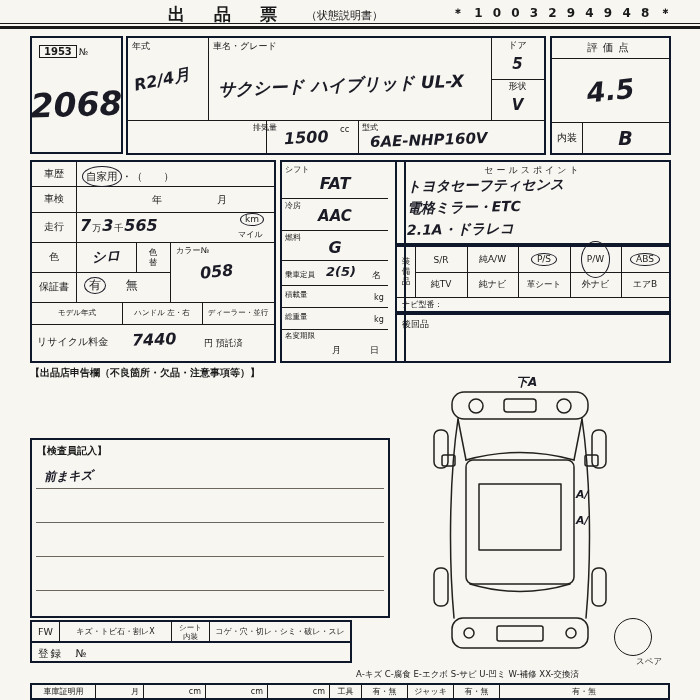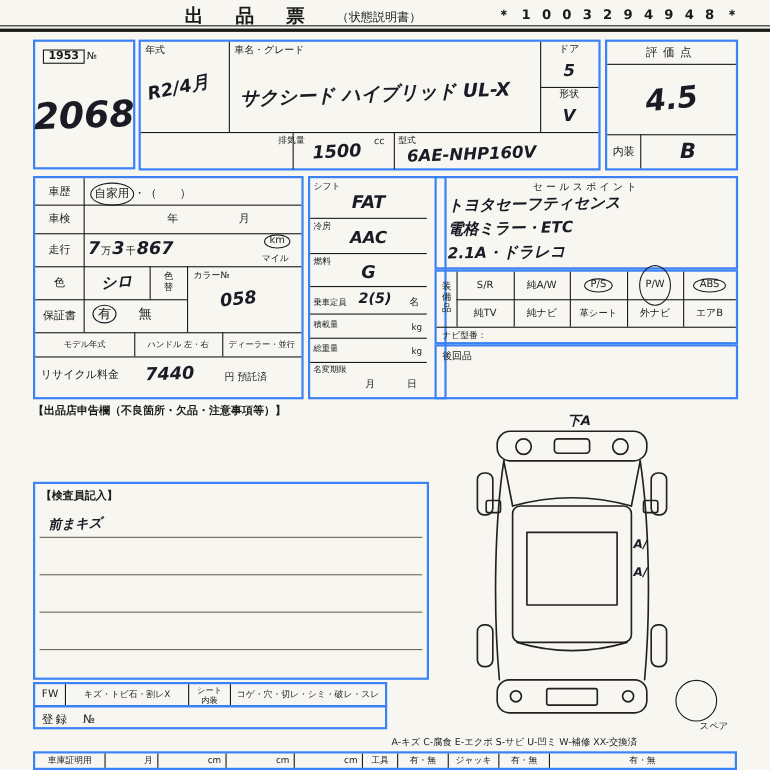--- a/index.html
+++ b/index.html
@@ -1,20 +1,20 @@
 <!DOCTYPE html>
 <html><head>
 <meta charset="utf-8">
 <style>
   *{margin:0;padding:0;box-sizing:border-box}
   html,body{background:#8e8e8e}
   .sheet{position:relative;width:700px;height:700px;background:#f7f6f1;
          font-family:"DejaVu Sans","Liberation Sans",sans-serif;color:#1a1a1a;overflow:hidden}
   .a{position:absolute}
-  .box{position:absolute;border:2px solid #3b82f6;background:transparent}
+  .box{position:absolute;border:2px solid #0f172a;background:transparent}
   .c{display:flex;align-items:center;justify-content:center;text-align:center}
   .lbl{font-size:9px;line-height:1.15;white-space:nowrap}
   .hw{font-style:italic;font-weight:bold;color:#1b1b26;white-space:nowrap}
   .oval{display:inline-block;border:1.6px solid #1b1b26;border-radius:50%;padding:0 4px;line-height:1.25}
   .vl{position:absolute;width:0;border-left:1.5px solid #1a1a1a}
   .hl{position:absolute;height:0;border-top:1.5px solid #1a1a1a}
   .rl{position:absolute;left:4px;right:4px;height:0;border-top:1px solid #6b675f}
   svg{font-family:inherit}
 </style>
 </head>
@@ -93,21 +93,21 @@
     <div class="a c" style="left:0;top:24px;width:44px;height:26px;font-size:10px">車検</div>
     <div class="a lbl" style="left:120px;top:32px;font-size:10px">年</div>
     <div class="a lbl" style="left:185px;top:32px;font-size:10px">月</div>
 
     <div class="a c" style="left:0;top:50px;width:44px;height:30px;font-size:10px">走行</div>
     <div class="a" style="left:48px;top:54px;display:flex;align-items:baseline;gap:1px">
       <span class="hw" style="font-size:16px">7</span>
       <span class="lbl">万</span>
       <span class="hw" style="font-size:16px">3</span>
       <span class="lbl">千</span>
-      <span class="hw" style="font-size:16px">867</span>
+      <span class="hw" style="font-size:16px">565</span>
     </div>
     <div class="a oval" style="left:208px;top:51px;font-size:9px">km</div>
     <div class="a lbl" style="left:206px;top:68px;font-size:8px">マイル</div>
 
     <div class="a c" style="left:0;top:80px;width:44px;height:30px;font-size:10px">色</div>
     <div class="a c hw" style="left:44px;top:80px;width:60px;height:30px;font-size:14px;transform:rotate(-4deg)">シロ</div>
     <div class="a c" style="left:104px;top:80px;width:34px;height:30px">
       <span style="width:11px;font-size:8.5px;line-height:1.2;word-break:break-all;display:inline-block">色替</span>
     </div>
     <div class="a lbl" style="left:144px;top:84px;font-size:8px">カラー№</div>

